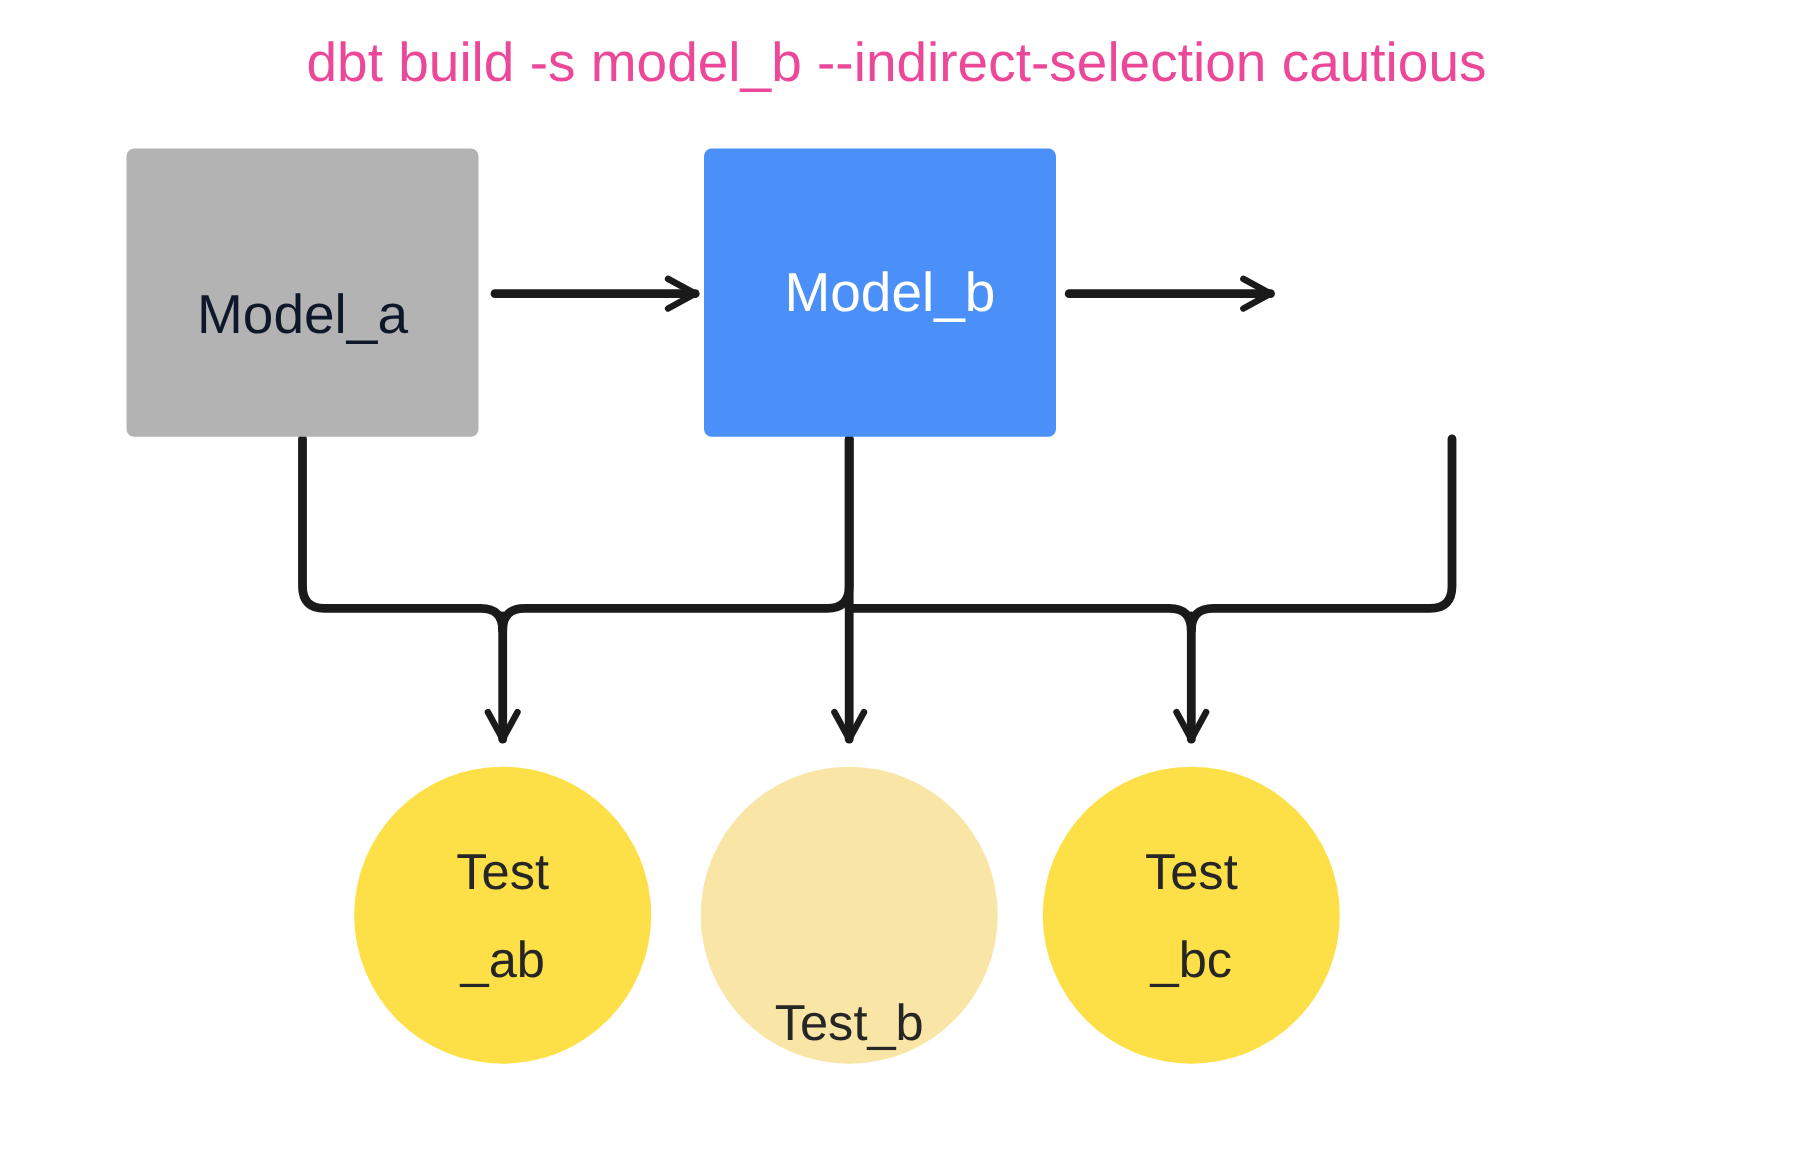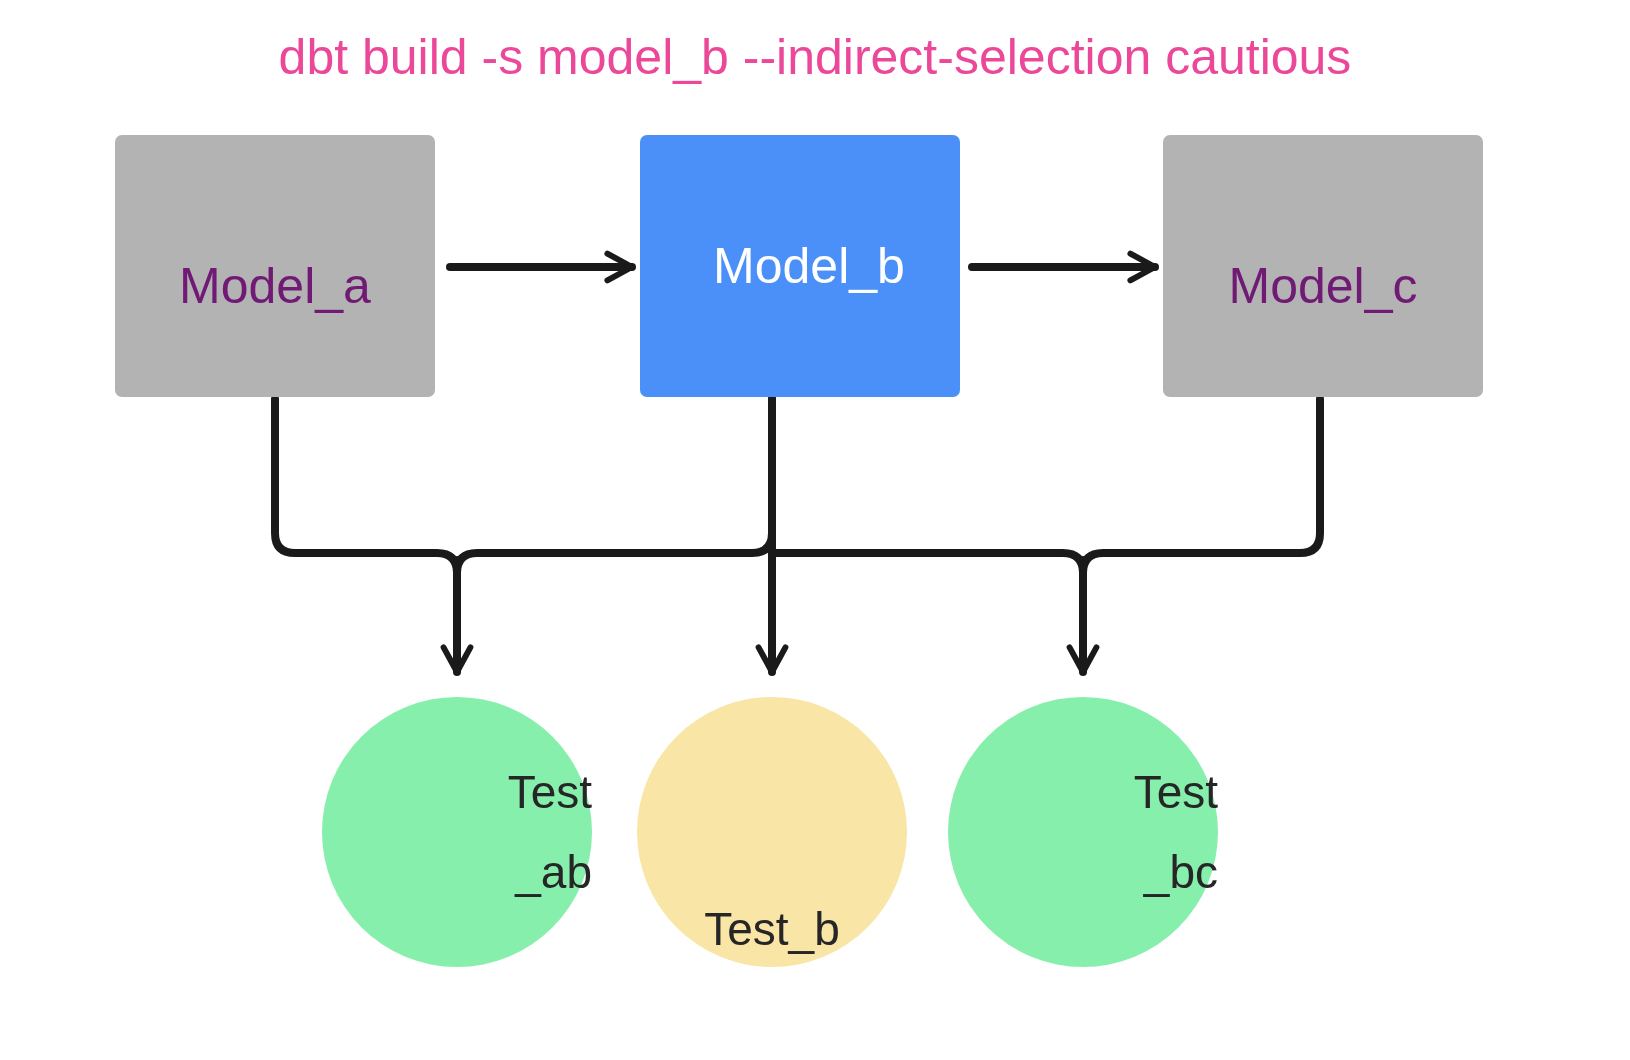--- a/index.html
+++ b/index.html
@@ -56,31 +56,31 @@
     width: 320px;
     height: 262px;
     border-radius: 7px;
   }
   .model-box .node-label {
     font-size: 50px;
     line-height: 56px;
     white-space: nowrap;
   }
   .model-gray { background: #b3b3b3; }
-  .model-gray .node-label { color: #701a75; margin-top: 40px; }
+  .model-gray .node-label { color: #0f172a; margin-top: 40px; }
   .model-blue { background: #4a90f8; }
   .model-blue .node-label { color: #ffffff; }
 
   .test-circle {
     width: 270px;
     height: 270px;
     border-radius: 50%;
     flex-direction: column;
   }
-  .test-gray { background: #86efac; align-items: flex-end; }
+  .test-gray { background: #fde047; }
   .test-yellow { background: #f9e5a6; }
   .test-circle .node-label {
     font-size: 46px;
     line-height: 76px;
     color: #262626;
     text-align: center;
     white-space: pre;
   }
   .test-circle .node-label.two-line { line-height: 80px; }
 
@@ -128,23 +128,20 @@
   </svg>
 
   <div class="node model-box model-gray" id="node-model-a">
     <span class="node-label">Model_a</span>
   </div>
 
   <div class="node model-box model-blue" id="node-model-b">
     <span class="node-label">Model_b</span>
   </div>
 
-  <div class="node model-box model-gray" id="node-model-c">
-    <span class="node-label">Model_c</span>
-  </div>
 
   <div class="node test-circle test-gray" id="node-test-ab">
     <span class="node-label two-line">Test</span>
     <span class="node-label two-line">_ab</span>
   </div>
 
   <div class="node test-circle test-yellow" id="node-test-b">
     <span class="node-label">Test_b</span>
   </div>
 

